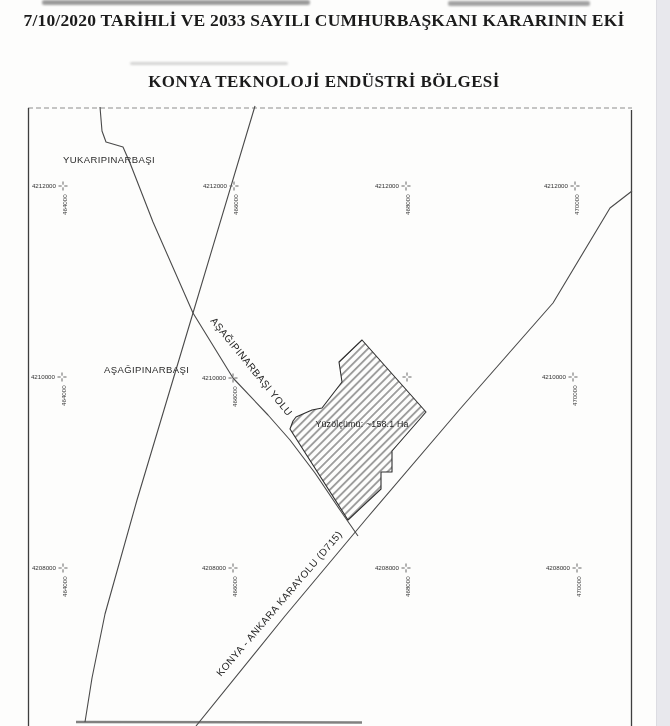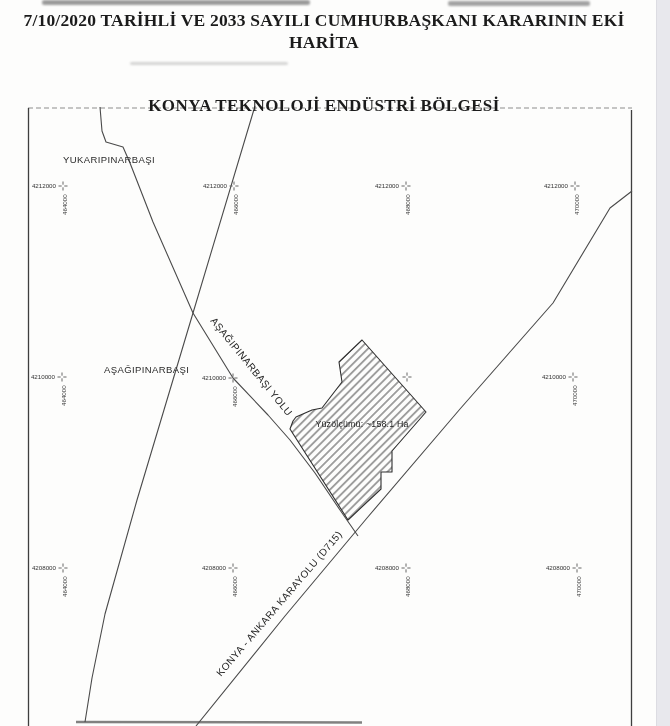--- a/index.html
+++ b/index.html
@@ -8,21 +8,21 @@
   
   .scan-strip{position:absolute;top:0;right:0;width:13px;height:726px;background:#e8e8ed;border-left:1px solid #dcdce2;}
   .smudge{position:absolute;background:#4a4a4a;filter:blur(1.2px);border-radius:2px;}
   .smudge.s1{left:42px;top:0;width:268px;height:5px;opacity:.55;}
   .smudge.s2{left:448px;top:1px;width:142px;height:5px;opacity:.5;}
   .smudge.s3{left:130px;top:62px;width:158px;height:3px;opacity:.22;}
   
   .titles{position:absolute;left:0;top:0;width:648px;text-align:center;color:#1b1b1b;
           font-family:"Liberation Serif",serif;font-weight:bold;}
   .title-main{position:absolute;left:0;top:9px;width:100%;font-size:17.5px;line-height:22px;letter-spacing:.2px;}
-  .title-sub{position:absolute;left:0;top:72px;width:100%;font-size:17px;letter-spacing:.4px;margin-top:24px;}
+  .title-sub{position:absolute;left:0;top:72px;width:100%;font-size:17px;letter-spacing:.4px;}
   
   svg{position:absolute;left:0;top:0;}
   .frame-side{stroke:#3f3f3f;stroke-width:1.3;}
   .frame-top{stroke:#7a7a7a;stroke-width:1.1;stroke-dasharray:5 3;opacity:.85;}
   .frame-bottom{stroke:#2f2f2f;stroke-width:2.6;opacity:.6;}
   .mapline{fill:none;stroke:#4a4a4a;stroke-width:1.1;stroke-linejoin:round;}
   .zone{stroke:#2e2e2e;stroke-width:1.1;stroke-linejoin:round;}
   .placename{font-size:9.5px;letter-spacing:.4px;fill:#2a2a2a;}
   .roadname{font-size:10px;letter-spacing:.5px;fill:#242424;}
   .arealabel{font-size:8.8px;letter-spacing:.2px;fill:#1f1f1f;text-anchor:middle;}
@@ -123,21 +123,20 @@
 
     <text class="roadname" transform="translate(210,321) rotate(51)">AŞAĞIPINARBAŞI YOLU</text>
     <text class="roadname" transform="translate(221,677) rotate(-49.5)">KONYA - ANKARA KARAYOLU (D715)</text>
 
     <text class="arealabel" x="362" y="427">Yüzölçümü: ~158.1 Ha</text>
   </svg>
 
   <div class="titles">
     <div class="title-main">
       <div>7/10/2020 TARİHLİ VE 2033 SAYILI CUMHURBAŞKANI KARARININ EKİ</div>
-      <div>HARİTA</div>
     </div>
     <div class="title-sub">KONYA TEKNOLOJİ ENDÜSTRİ BÖLGESİ</div>
   </div>
 
   <div class="smudge s1"></div>
   <div class="smudge s2"></div>
   <div class="smudge s3"></div>
   <div class="scan-strip"></div>
 
 </div>

